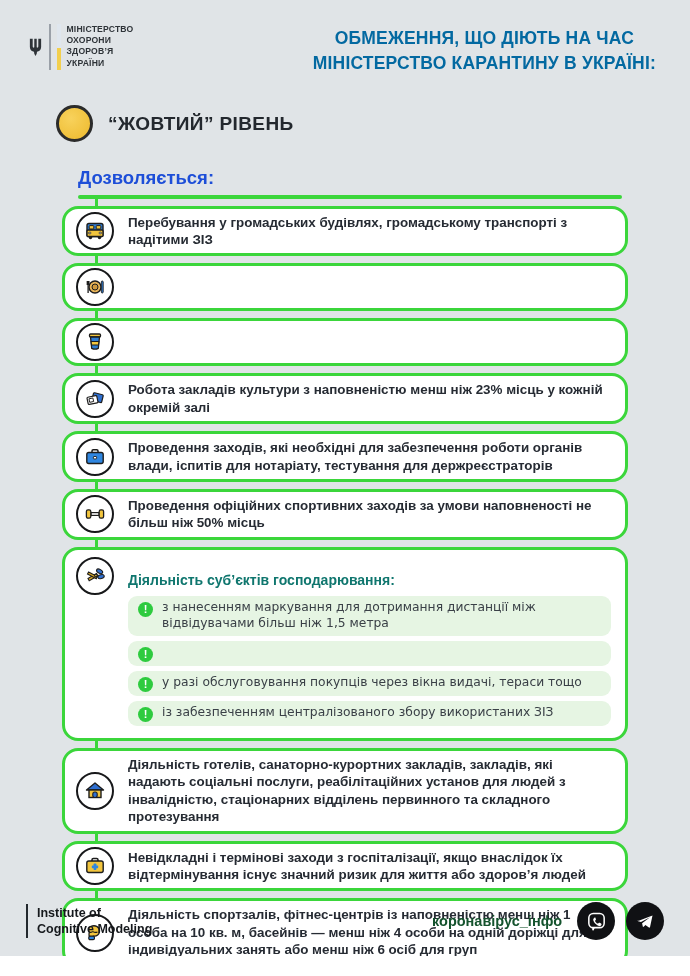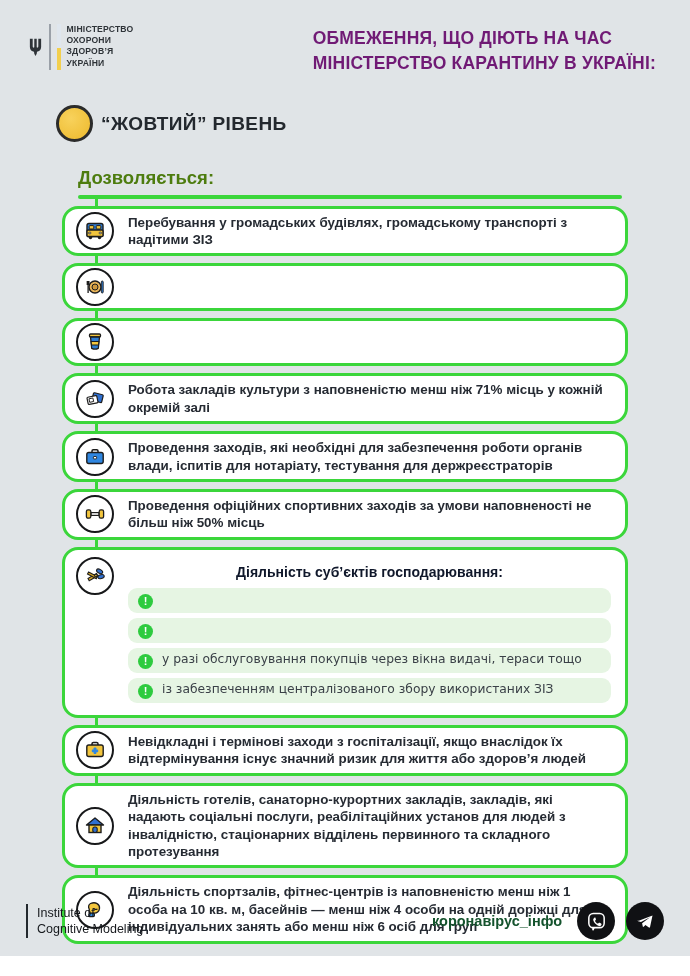--- a/index.html
+++ b/index.html
@@ -7,50 +7,50 @@
     position:relative;width:690px;height:956px;overflow:hidden;
     background:#e0e4e7;font-family:"Liberation Sans",sans-serif;color:#23282e;
   }
   
   .header{display:flex;justify-content:space-between;align-items:flex-start;padding:24px 28px 0 28px;}
   .logo{display:flex;gap:6px;align-items:stretch;}
   .logo svg{margin-top:2px;}
   .logo-divider{width:1.5px;background:#9aa0a8;}
   .logo-flag{width:4px;background:linear-gradient(180deg,#dfe6ee 0 52%,#f2cf4e 52% 100%);}
   .logo-text{font-size:8.6px;font-weight:700;color:#2e3338;line-height:1.3;letter-spacing:.2px;}
-  .title{text-align:left;font-size:17.5px;font-weight:700;color:#701a75;line-height:1.4;letter-spacing:.2px;margin-top:2px;margin-right:6px;}
-  
-  .level{display:flex;align-items:center;gap:8px;margin:30px 0 0 56px;text-align:center;}
+  .title{text-align:center;font-size:17.5px;font-weight:700;color:#0369a1;line-height:1.4;letter-spacing:.2px;margin-top:2px;margin-right:6px;}
+  
+  .level{display:flex;align-items:center;gap:15px;margin:30px 0 0 56px;text-align:center;}
   .level-circle{width:37px;height:37px;border-radius:50%;
     background:radial-gradient(circle at 38% 34%,#f8d25c,#edb92c);border:3px solid #2b2b2b;box-sizing:border-box;}
   .level-label{font-size:19px;font-weight:700;letter-spacing:.4px;color:#23282e;}
   
   .section{margin:25px 0 0 78px;}
-  .section-heading{font-size:18.5px;font-weight:700;color:#4d7c0f;}
+  .section-heading{font-size:18.5px;font-weight:700;color:#1d4ed8;}
   .section-underline{width:544px;height:3.5px;background:#3bd63b;border-radius:2px;margin-top:6px;}
   
   .cards{margin:7px 0 0 62px;width:566px;display:flex;flex-direction:column;gap:7px;box-sizing:border-box;}
   .card{position:relative;background:#fff;border:3px solid #3bd63b;border-radius:16px;
     display:flex;align-items:center;gap:14px;padding:2px 14px 2px 11px;min-height:42px;box-sizing:border-box;}
   .card::before{content:"";position:absolute;top:-10px;left:30px;width:3px;height:10px;background:#3bd63b;}
   .card.big{align-items:flex-start;padding-top:7px;padding-bottom:9px;}
   .icon-circle{flex:0 0 38px;width:38px;height:38px;border-radius:50%;border:2.4px solid #17181a;
     background:#fff;display:flex;align-items:center;justify-content:center;box-sizing:border-box;}
   .card-body{flex:1;display:flex;flex-direction:column;gap:5px;padding:3px 0;}
   .card-text{font-size:13.4px;font-weight:700;line-height:1.3;color:#262b33;}
-  .card-heading{font-size:14px;font-weight:700;color:#0f172a;margin:4px 0 3px;text-align:center;}
+  .card-heading{font-size:14px;font-weight:700;color:#0f766e;margin:12px 0 3px;}
   .pill{display:flex;gap:9px;background:#e6f5e3;border-radius:9px;padding:4px 10px;align-items:flex-start;}
   .pill-bullet{flex:0 0 15px;width:15px;height:15px;border-radius:50%;background:#2ecb3f;color:#fff;
     font-size:11px;font-weight:700;display:flex;align-items:center;justify-content:center;margin-top:2px;}
   .pill-text{font-size:12.3px;font-weight:400;font-family:"DejaVu Sans",sans-serif;color:#3a4047;line-height:1.3;}
   
   .footer{position:absolute;left:0;right:0;bottom:16px;display:flex;justify-content:space-between;align-items:center;padding:0 26px;}
   .footer-left{display:flex;gap:9px;align-items:center;}
   .footer-bar{width:2px;height:34px;background:#23282e;}
-  .footer-org{font-size:12.5px;font-weight:400;color:#15181c;line-height:1.3;}
+  .footer-org{font-size:12.5px;font-weight:700;color:#15181c;line-height:1.3;}
   .footer-right{display:flex;align-items:center;gap:11px;}
   .footer-handle{font-size:14.5px;font-weight:700;color:#14532d;margin-right:4px;}
   .social-circle{width:38px;height:38px;border-radius:50%;background:#101114;display:flex;align-items:center;justify-content:center;}
 </style>
 </head>
 <body>
 
 <div class="page">
 
   <div class="header">
@@ -126,21 +126,21 @@
             <g transform="rotate(14 14 11)">
               <rect x="9.5" y="6.5" width="10" height="8" rx="1" fill="#2f6fd0" stroke="#1d1d1d" stroke-width="1.2"></rect>
             </g>
             <g transform="rotate(-12 10 13)">
               <rect x="4.5" y="9.2" width="10" height="7.4" rx="1" fill="#fff" stroke="#1d1d1d" stroke-width="1.2"></rect>
               <rect x="6.3" y="11" width="4" height="3.6" fill="none" stroke="#1d1d1d" stroke-width="0.9"></rect>
             </g>
           </svg>
         </div>
         <div class="card-body">
-          <div class="card-text">Робота закладів культури з наповненістю менш ніж 71% місць у кожній окремій залі</div>
+          <div class="card-text">Робота закладів культури з наповненістю менш ніж 23% місць у кожній окремій залі</div>
         </div>
       </div>
       <div class="card">
         <div class="icon-circle">
           <svg viewBox="0 0 24 24" width="24" height="24">
             <rect x="9" y="4.8" width="6" height="4" rx="1.2" fill="none" stroke="#1d1d1d" stroke-width="1.5"></rect>
             <rect x="3.8" y="7.5" width="16.4" height="11" rx="2" fill="#2f86e0" stroke="#1d1d1d" stroke-width="1.4"></rect>
             <rect x="10.4" y="11.5" width="3.2" height="2.4" rx="0.6" fill="#fff" stroke="#1d1d1d" stroke-width="0.9"></rect>
           </svg>
         </div>
@@ -169,57 +169,58 @@
               <path d="M13.6 9.4 5 14.5l1.2 2.2 8.6-4.9Z" fill="#d9a928"></path>
               <path d="M14.1 12.5 5.6 7.9 4.5 10.1l8.8 4.6Z" fill="#d9a928"></path>
               <circle cx="12.9" cy="11.6" r="1.3" fill="#f2c53d"></circle>
             </g>
           </svg>
         </div>
         <div class="card-body">
           <div class="card-heading">Діяльність суб’єктів господарювання:</div>
           <div class="pill">
             <span class="pill-bullet">!</span>
+            <span class="pill-text">з нанесенням маркування для дотримання дистанції між відвідувачами більш ніж 1,5 метра</span>
           </div>
           <div class="pill">
             <span class="pill-bullet">!</span>
           </div>
           <div class="pill">
             <span class="pill-bullet">!</span>
             <span class="pill-text">у разі обслуговування покупців через вікна видачі, тераси тощо</span>
           </div>
           <div class="pill">
             <span class="pill-bullet">!</span>
             <span class="pill-text">із забезпеченням централізованого збору використаних ЗІЗ</span>
           </div>
+        </div>
+      </div>
+      <div class="card">
+        <div class="icon-circle">
+          <svg viewBox="0 0 24 24" width="24" height="24">
+            <path d="M12 4 3.5 11h17Z" fill="#2f6fd0" stroke="#1d1d1d" stroke-width="1.4" stroke-linejoin="round"></path>
+            <rect x="6" y="11" width="12" height="7.5" fill="#f2c53d" stroke="#1d1d1d" stroke-width="1.4"></rect>
+            <rect x="9.8" y="13" width="4.4" height="5.5" rx="2" fill="#2f6fd0" stroke="#1d1d1d" stroke-width="1.1"></rect>
+          </svg>
+        </div>
+        <div class="card-body">
+          <div class="card-text">Діяльність готелів, санаторно-курортних закладів, закладів, які надають соціальні послуги, реабілітаційних установ для людей з інвалідністю, стаціонарних відділень первинного та складного протезування</div>
         </div>
       </div>
       <div class="card">
         <div class="icon-circle">
           <svg viewBox="0 0 24 24" width="24" height="24">
             <path d="M9 7V5.8C9 5 9.6 4.5 10.4 4.5h3.2c.8 0 1.4.5 1.4 1.3V7" fill="none" stroke="#1d1d1d" stroke-width="1.5"></path>
             <rect x="3.8" y="7" width="16.4" height="11.5" rx="2" fill="#f2c53d" stroke="#1d1d1d" stroke-width="1.4"></rect>
             <rect x="10.6" y="9.6" width="2.8" height="6.4" rx="0.7" fill="#2f86e0"></rect>
             <rect x="8.8" y="11.4" width="6.4" height="2.8" rx="0.7" fill="#2f86e0"></rect>
           </svg>
         </div>
         <div class="card-body">
           <div class="card-text">Невідкладні і термінові заходи з госпіталізації, якщо внаслідок їх відтермінування існує значний ризик для життя або здоров’я людей</div>
-        </div>
-      </div>
-      <div class="card">
-        <div class="icon-circle">
-          <svg viewBox="0 0 24 24" width="24" height="24">
-            <path d="M12 4 3.5 11h17Z" fill="#2f6fd0" stroke="#1d1d1d" stroke-width="1.4" stroke-linejoin="round"></path>
-            <rect x="6" y="11" width="12" height="7.5" fill="#f2c53d" stroke="#1d1d1d" stroke-width="1.4"></rect>
-            <rect x="9.8" y="13" width="4.4" height="5.5" rx="2" fill="#2f6fd0" stroke="#1d1d1d" stroke-width="1.1"></rect>
-          </svg>
-        </div>
-        <div class="card-body">
-          <div class="card-text">Діяльність готелів, санаторно-курортних закладів, закладів, які надають соціальні послуги, реабілітаційних установ для людей з інвалідністю, стаціонарних відділень первинного та складного протезування</div>
         </div>
       </div>
       <div class="card">
         <div class="icon-circle">
           <svg viewBox="0 0 24 24" width="24" height="24">
             <path d="M7.5 5.5c5-2 9.5.5 9 5-.3 3-2.5 5-6 4.6l-1.2 1.2c-2 .3-3.6-1.2-3.3-3.2l.3-1.8C5 9 5.5 6.5 7.5 5.5Z" fill="#f2c53d" stroke="#1d1d1d" stroke-width="1.3"></path>
             <path d="M10 10.6c1.5 1 3 1 4.5.3" fill="none" stroke="#1d1d1d" stroke-width="1.1"></path>
             <rect x="5.8" y="15.2" width="5.6" height="3.4" rx="1.2" fill="#2f86e0" stroke="#1d1d1d" stroke-width="1.2"></rect>
           </svg>
         </div>

